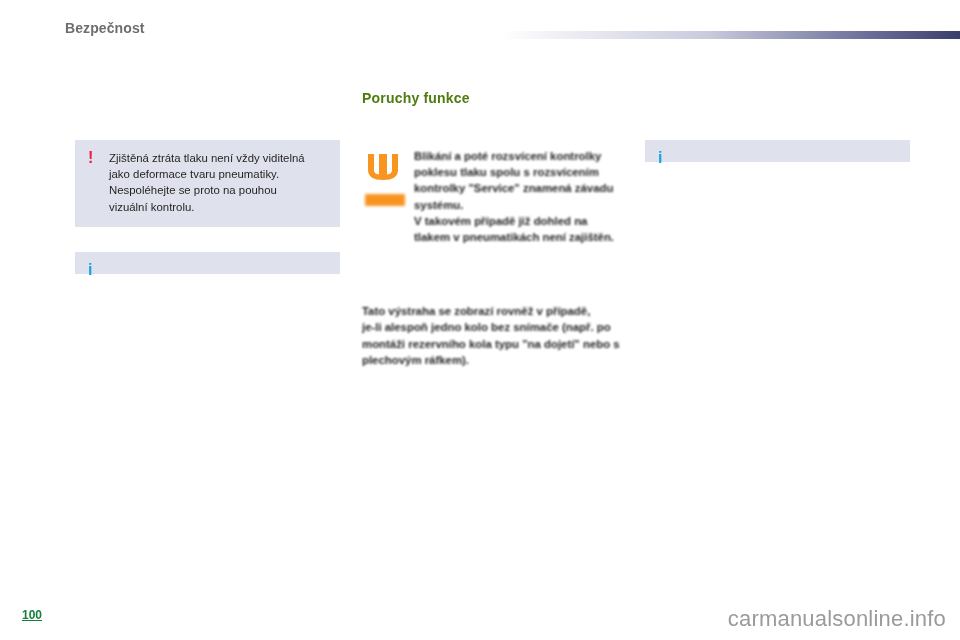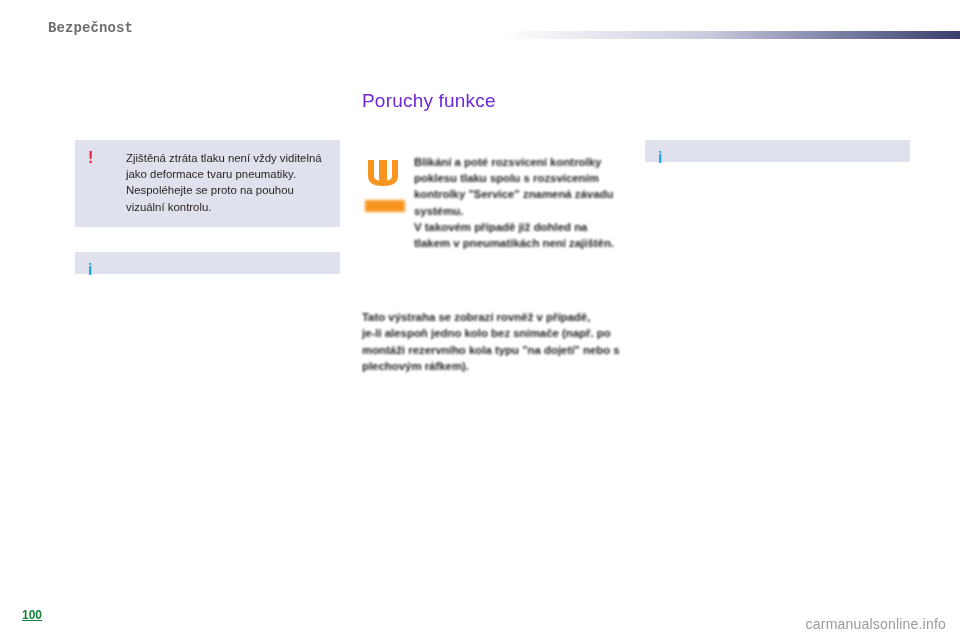--- a/index.html
+++ b/index.html
@@ -17,27 +17,26 @@
   .page {
     position: absolute;
     left: 0; top: 0;
     width: 960px;
     height: 640px;
   }
 
   
   .section-title {
     position: absolute;
-    left: 48px;
+    left: 65px;
     top: 20px;
     font-size: 14px;
     font-weight: bold;
     color: #6d6e71;
     letter-spacing: 0.1px;
-    font-family: Liberation Mono, monospace;
   }
   .header-bar {
     position: absolute;
     left: 500px;
     top: 31px;
     width: 460px;
     height: 8px;
     background: linear-gradient(to right, #ffffff 0%, #c9cbdd 45%, #6b6e98 80%, #3b3f6b 100%);
   }
 
@@ -52,38 +51,37 @@
     position: relative;
     padding: 10px 14px 12px 34px;
     box-sizing: border-box;
   }
   .callout + .callout { margin-top: 25px; }
   .callout .txt {
     font-size: 11.4px;
     line-height: 16.2px;
     color: #231f20;
     white-space: pre-line;
-    margin-left: 17px;
   }
   .callout .mark {
     position: absolute;
     left: 13px;
     top: 10px;
     font-weight: bold;
     font-size: 16px;
     line-height: 16px;
   }
   .mark-warning { color: #ed1c41; }
   .mark-info    { color: #18a5dc; }
 
   
   .heading {
-    font-size: 19px;
-    font-weight: normal;
-    color: #6d28d9;
+    font-size: 14px;
+    font-weight: bold;
+    color: #4d7c0f;
     margin: 0 0 42px 0;
     letter-spacing: 0.2px;
   }
   .tpms-row {
     position: relative;
     min-height: 86px;
   }
   .tpms-icon-wrap {
     position: absolute;
     left: 0;
@@ -133,21 +131,21 @@
     font-size: 12px;
     font-weight: bold;
     color: #15803d;
     filter: blur(0.6px);
     text-decoration: underline;
   }
   .watermark {
     position: absolute;
     right: 14px;
     bottom: 8px;
-    font-size: 14px;
+    font-size: 22px;
     color: #9a9a9a;
     letter-spacing: 0.2px;
   }
 </style>
 </head>
 <body>
 
 <div class="page">
 
   <div class="section-title">Bezpečnost</div>

